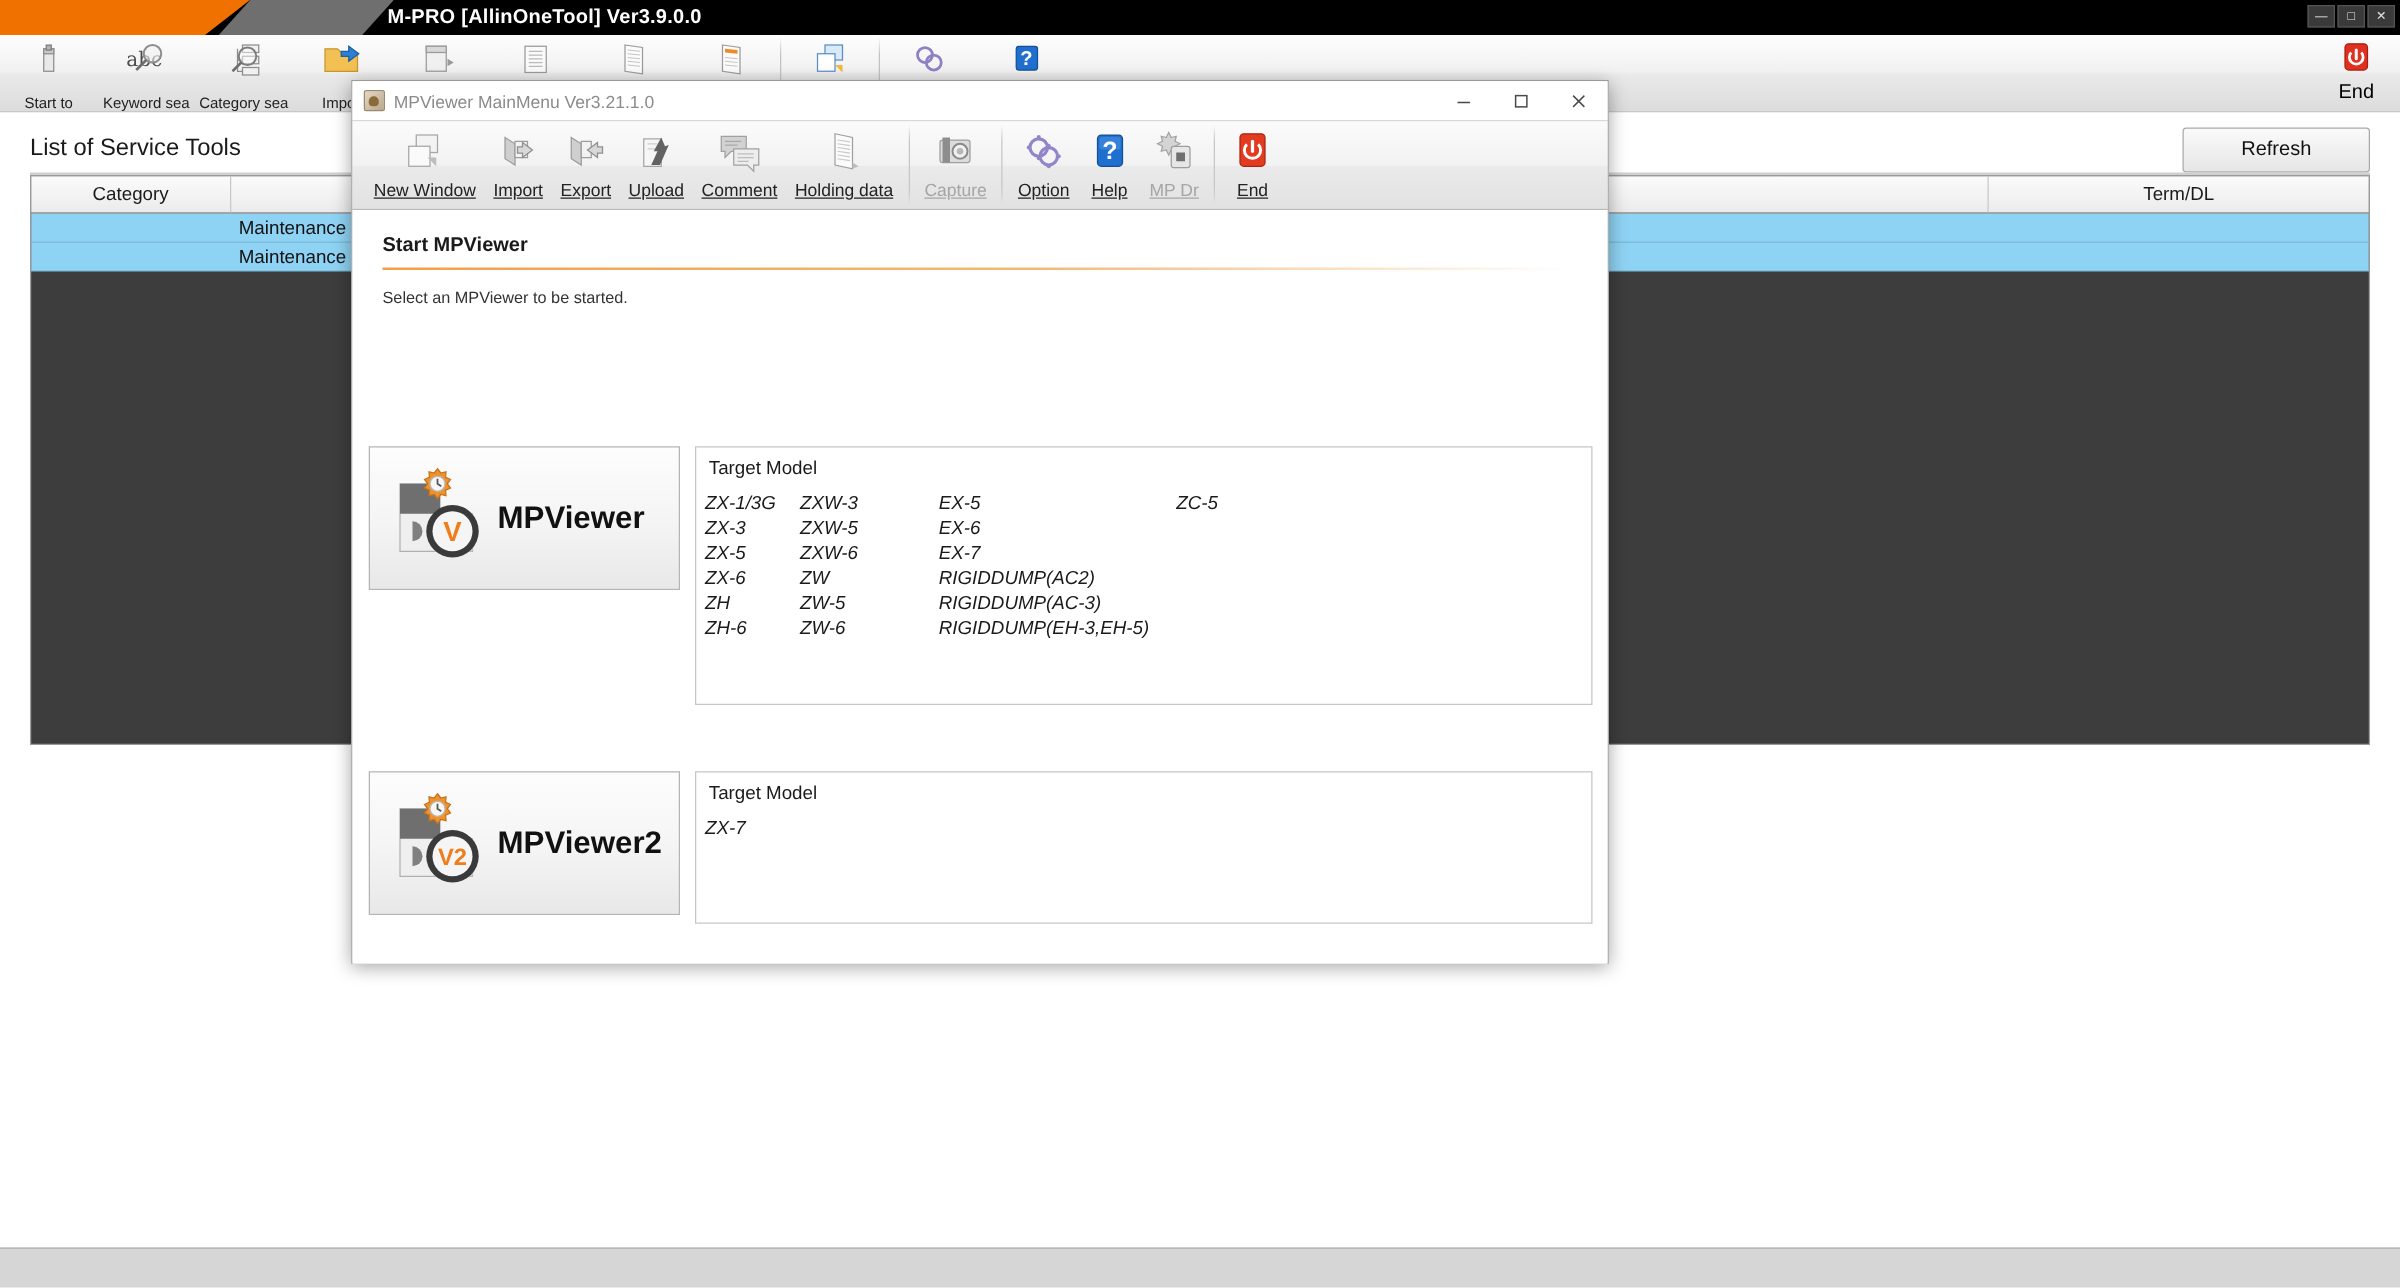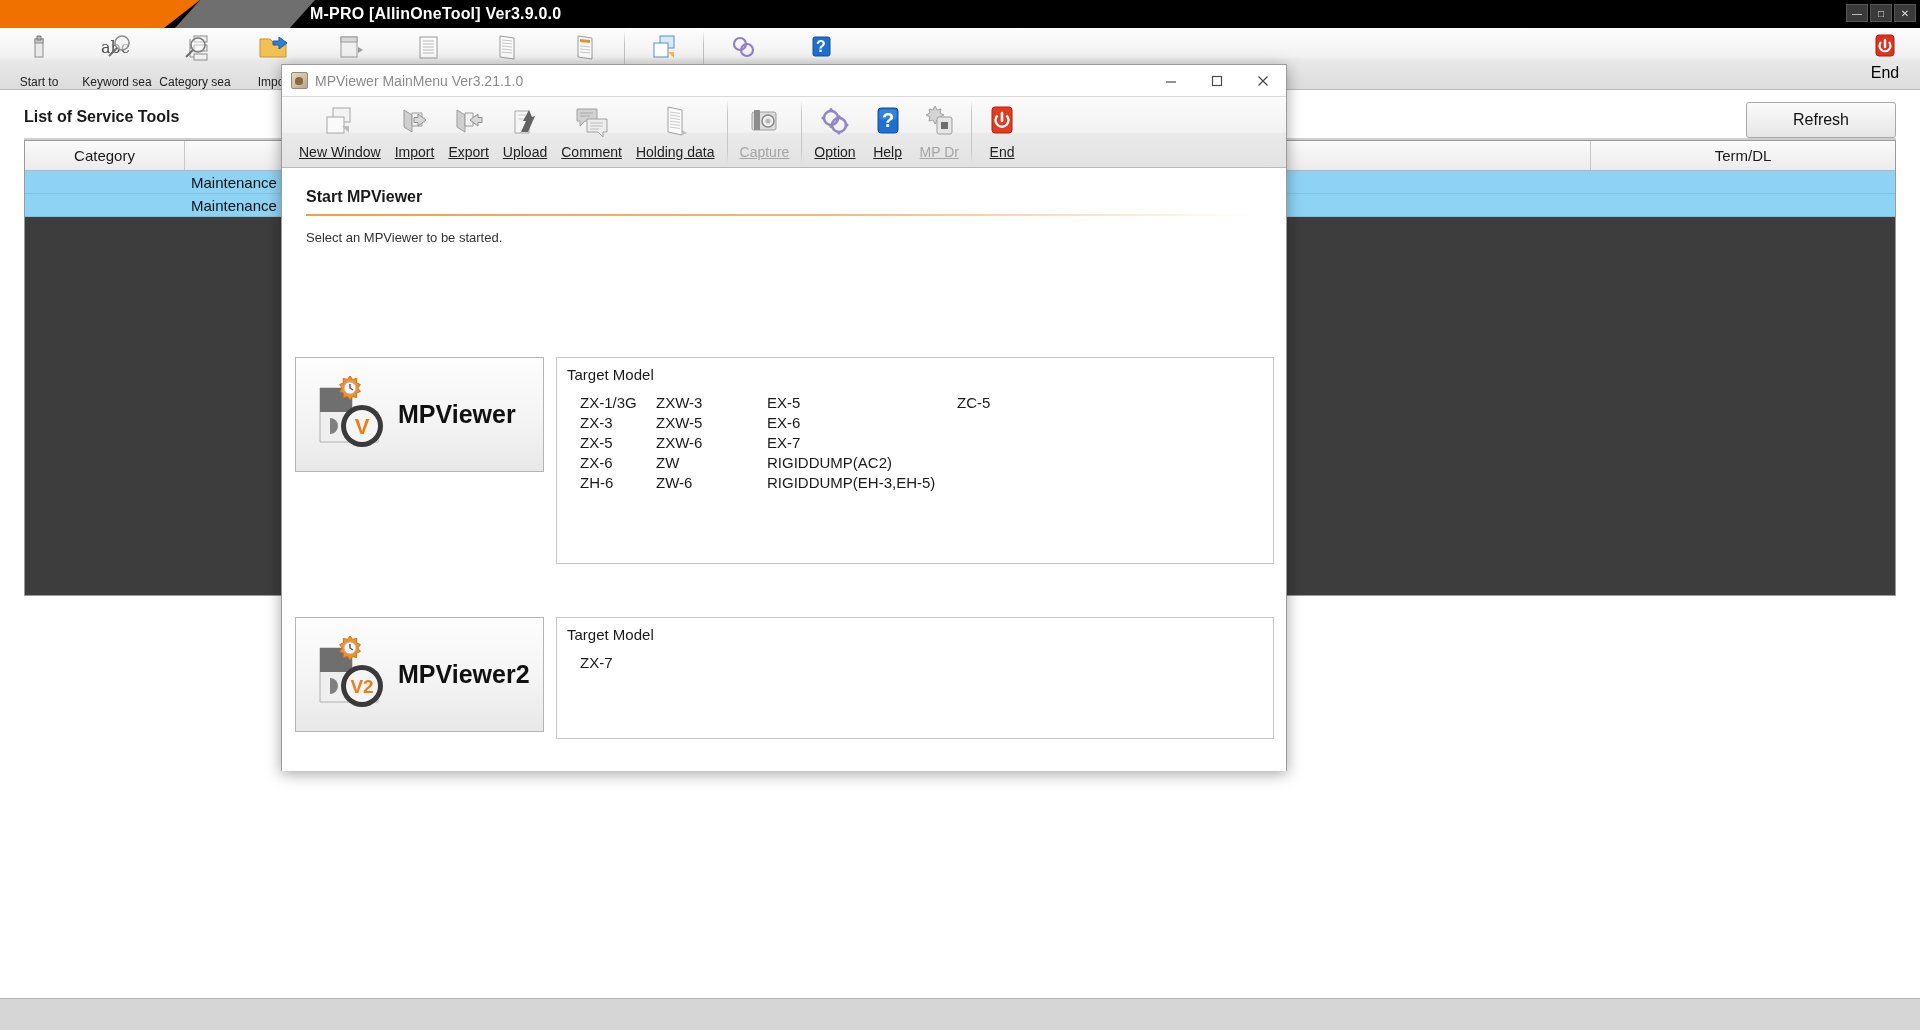--- a/index.html
+++ b/index.html
@@ -68,21 +68,21 @@
   }
   .rb-end {
     position: absolute; right: 0; top: 0; width: 70px; height: 62px;
     display: flex; flex-direction: column; align-items: center; padding-top: 4px;
   }
 
   
   .content-area { position: absolute; left: 0; top: 90px; width: 1920px; height: 940px; background: #fff; }
   .list-title {
     position: absolute; left: 24px; top: 18px;
-    font-size: 16px; font-weight: bold; color: #1a1a1a;
+    font-size: 19px; font-weight: normal; color: #1a1a1a;
   }
   .search-box {
     position: absolute; left: 320px; top: 14px; width: 220px; height: 32px;
     border: 1px solid #a0a0a0; background: #fff; border-radius: 3px;
   }
   .refresh-btn {
     position: absolute; right: 24px; top: 12px; width: 150px; height: 36px;
     background: linear-gradient(to bottom,#fafafa,#e6e6e6);
     border: 1px solid #a8a8a8; border-radius: 3px;
     font-size: 16px; color: #111; text-align: center; line-height: 34px;
@@ -176,21 +176,21 @@
   #viewer1-card { left: 13px; top: 189px; width: 249px; height: 115px; }
   #viewer2-card { left: 13px; top: 449px; width: 249px; height: 115px; }
   .viewer-card .vlabel { font-size: 25px; font-weight: bold; color: #111; margin-left: 2px; }
 
   .tm-group {
     position: absolute; border: 1px solid #c6c6c6; background: #fff;
   }
   #tm1 { left: 274px; top: 189px; width: 718px; height: 207px; }
   #tm2 { left: 274px; top: 449px; width: 718px; height: 122px; }
   .tm-legend { position: absolute; left: 10px; top: 8px; font-size: 15px; color: #1a1a1a; }
-  .tm-grid { position: absolute; left: 23px; top: 34px; }
+  .tm-grid { position: absolute; left: 7px; top: 34px; font-style: italic; }
   .tm-row { display: flex; height: 20px; align-items: center; }
   .tm-cell { font-size: 15px; color: #1a1a1a; white-space: nowrap; }
   .tm-cell.k0 { width: 76px; }
   .tm-cell.k1 { width: 67px; }
   .tm-cell.k2 { width: 190px; margin-left: 44px; }
   .tm-cell.k3 { width: 90px; }
 </style>
 </head>
 <body>
 
@@ -619,20 +619,26 @@
           <div class="tm-cell k2">EX-7</div>
           <div class="tm-cell k3"></div>
         </div>
         <div class="tm-row">
           <div class="tm-cell k0">ZX-6</div>
           <div class="tm-cell k1">ZW</div>
           <div class="tm-cell k2">RIGIDDUMP(AC2)</div>
           <div class="tm-cell k3"></div>
         </div>
         <div class="tm-row">
+          <div class="tm-cell k0">ZH</div>
+          <div class="tm-cell k1">ZW-5</div>
+          <div class="tm-cell k2">RIGIDDUMP(AC-3)</div>
+          <div class="tm-cell k3"></div>
+        </div>
+        <div class="tm-row">
           <div class="tm-cell k0">ZH-6</div>
           <div class="tm-cell k1">ZW-6</div>
           <div class="tm-cell k2">RIGIDDUMP(EH-3,EH-5)</div>
           <div class="tm-cell k3"></div>
         </div>
       </div>
     </div>
 
     <div class="viewer-card" id="viewer2-card">
       <span style="margin-left:14px;">

